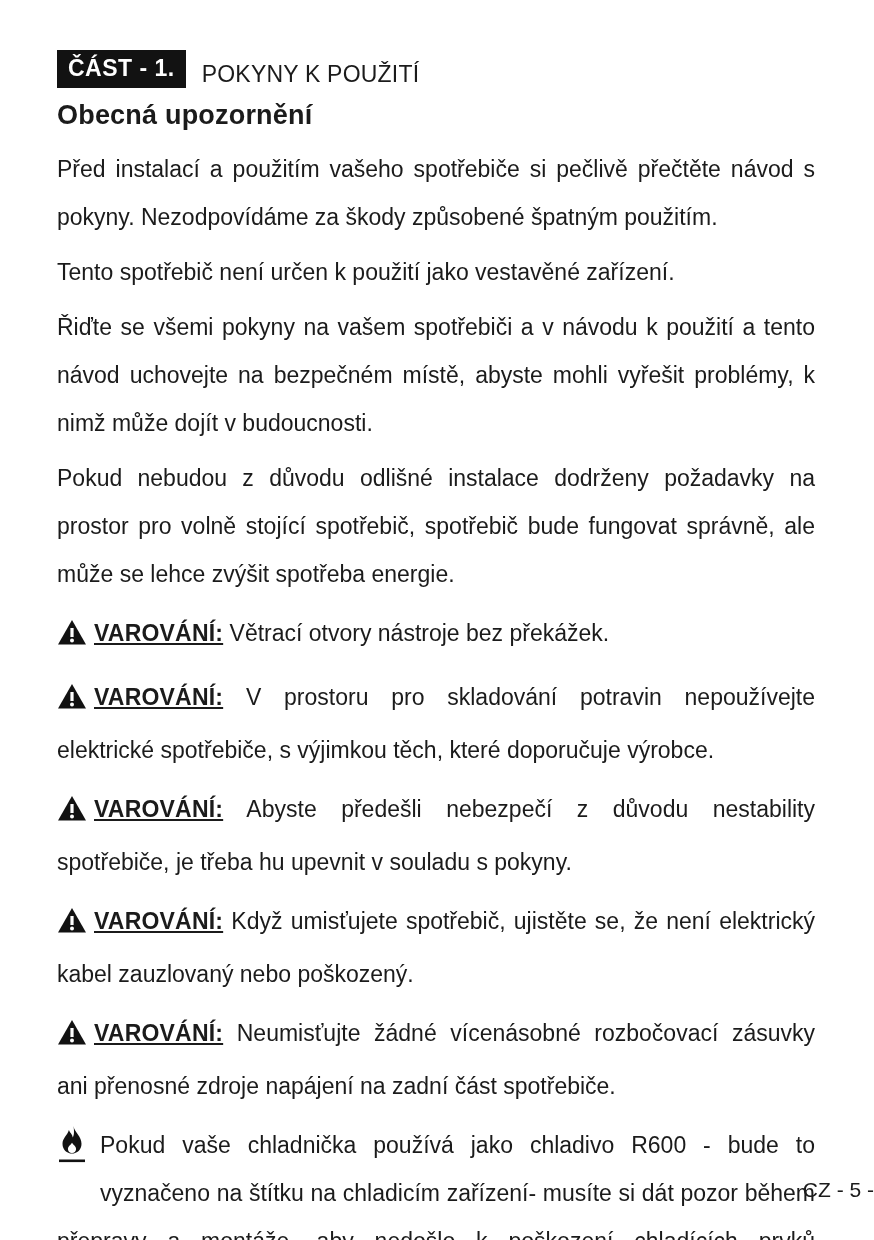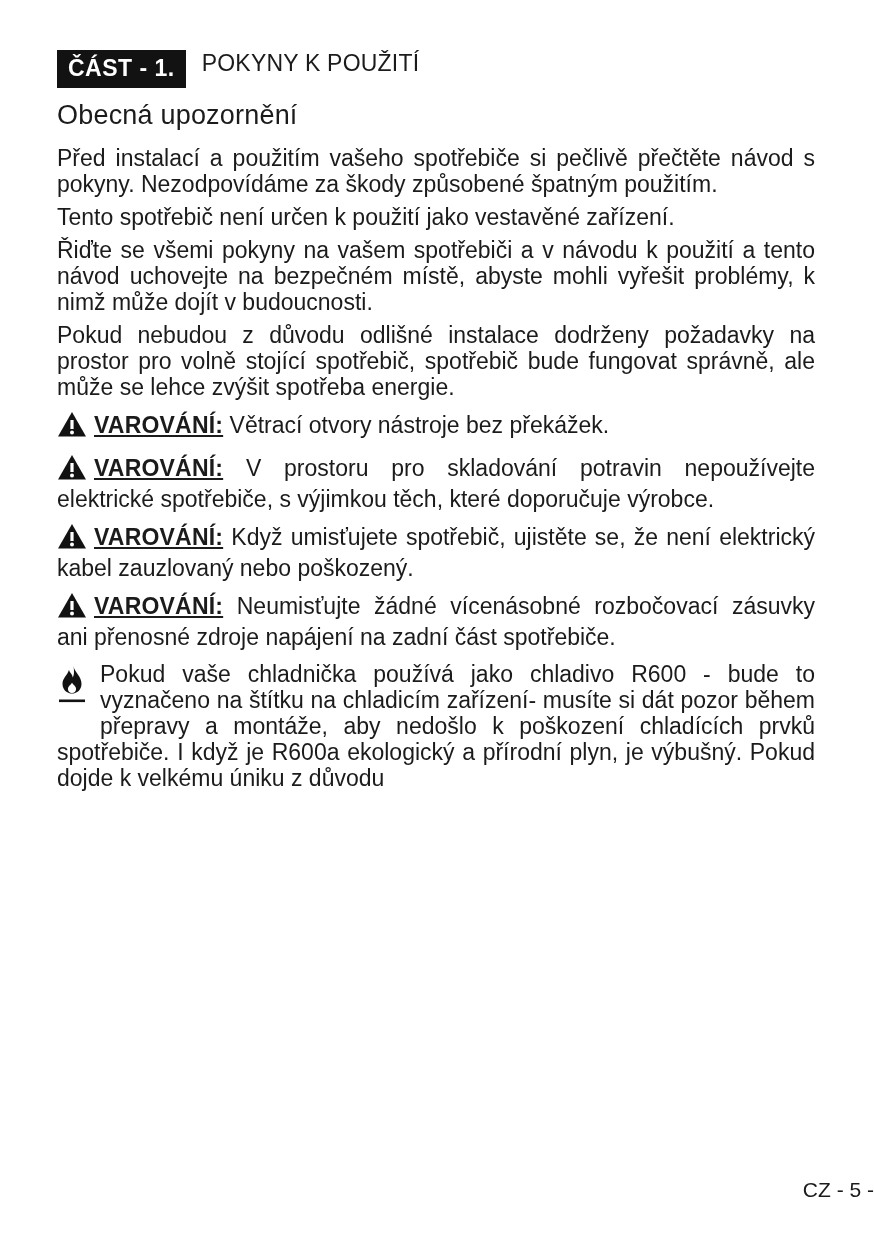--- a/index.html
+++ b/index.html
@@ -11,48 +11,48 @@
     color: #1b1b1b;
     font-family: "Liberation Sans", sans-serif;
     position: relative;
     overflow: hidden;
   }
   .page {
     padding: 50px 56px 0 57px;
   }
   .doc-header {
     display: flex;
-    align-items: flex-start;
+    align-items: flex-end;
     gap: 16px;
     margin-bottom: 12px;
   }
   .part-badge {
     background: #121212;
     color: #ffffff;
     font-weight: bold;
     font-size: 23px;
     line-height: 1;
     padding: 7px 11px 8px 11px;
     letter-spacing: 0.5px;
     white-space: nowrap;
   }
   .header-title {
     font-weight: normal;
     font-size: 23px;
     letter-spacing: 0.2px;
   }
   .section-title {
     font-size: 27px;
-    font-weight: normal;
+    font-weight: bold;
     margin: 0 0 14px 0;
     letter-spacing: 0.2px;
   }
   p.body {
     font-size: 23px;
-    line-height: 26px;
+    line-height: 48px;
     text-align: justify;
     margin: 0 3px 7px 0;
   }
   p.warn {
     margin-top: 11px;
   }
   .w-icon {
     display: inline-block;
     vertical-align: -5px;
     margin-right: 7px;
@@ -119,20 +119,25 @@
   </p>
 
 
   <p class="body warn">
     <span class="w-icon"><svg width="30" height="27">
           <use href="#warn-tri"></use>
         </svg></span><b>VAROVÁNÍ:</b><span> V prostoru pro skladování potravin nepoužívejte elektrické spotřebiče, s výjimkou těch, které doporučuje výrobce.</span>
   </p>
 
 
+  <p class="body warn">
+    <span class="w-icon"><svg width="30" height="27">
+          <use href="#warn-tri"></use>
+        </svg></span><b>VAROVÁNÍ:</b><span> Abyste předešli nebezpečí z důvodu nestability spotřebiče, je třeba hu upevnit v souladu s pokyny.</span>
+  </p>
 
   <p class="body warn">
     <span class="w-icon"><svg width="30" height="27">
           <use href="#warn-tri"></use>
         </svg></span><b>VAROVÁNÍ:</b><span> Když umisťujete spotřebič, ujistěte se, že není elektrický kabel zauzlovaný nebo poškozený.</span>
   </p>
 
   <p class="body warn">
     <span class="w-icon"><svg width="30" height="27">
           <use href="#warn-tri"></use>

